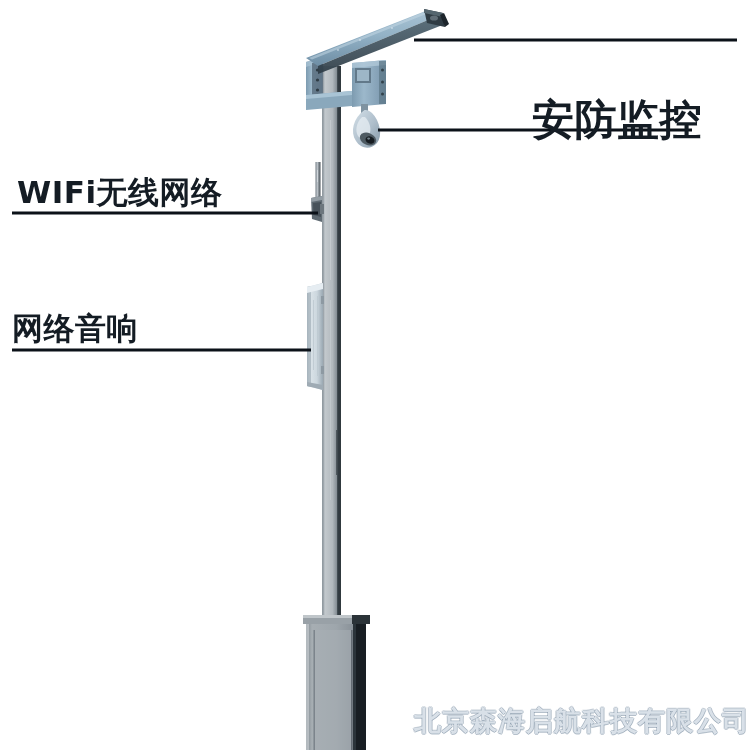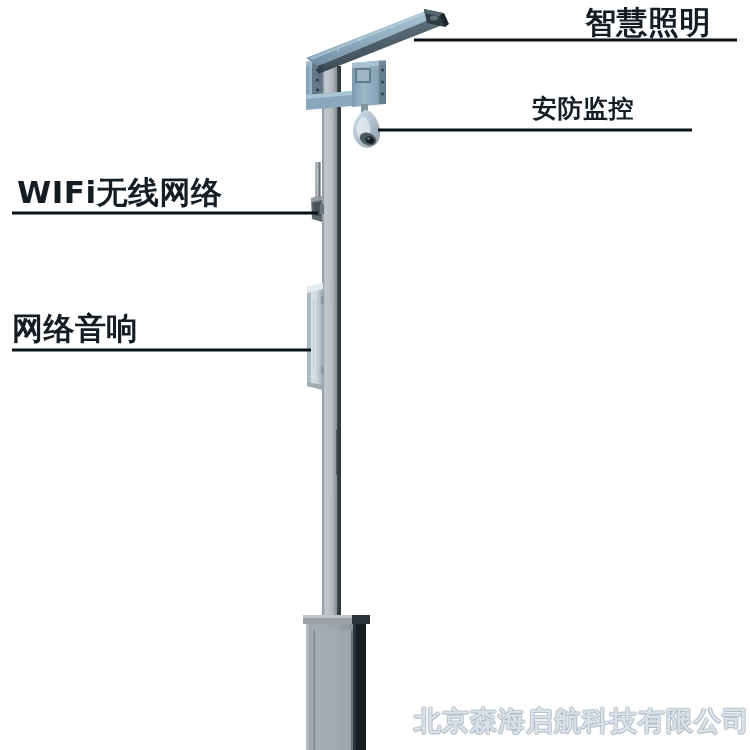--- a/index.html
+++ b/index.html
@@ -33,21 +33,21 @@
     font-family: "DejaVu Sans", "Liberation Sans", sans-serif;
   }
   #lbl-lighting {
     left: 585px;
     top: 2px;
     font-size: 31px;
   }
   #lbl-security {
     left: 532px;
     top: 92px;
-    font-size: 25px;
+    font-size: 42px;
   }
   #lbl-wifi {
     left: 17px;
     top: 172px;
     font-size: 31px;
   }
   #lbl-audio {
     left: 12px;
     top: 308px;
     font-size: 31px;
@@ -256,21 +256,20 @@
 
     <g>
       <line x1="414" y1="40" x2="737" y2="40" stroke="#0b1118" stroke-width="3.2"></line>
       <line x1="378" y1="130" x2="692" y2="130" stroke="#0b1118" stroke-width="3.2"></line>
       <line x1="12" y1="213" x2="318" y2="213" stroke="#0b1118" stroke-width="3.2"></line>
       <line x1="12" y1="350" x2="311" y2="350" stroke="#0b1118" stroke-width="3.2"></line>
     </g>
 
   </svg>
 
-  <div class="callout-label" id="lbl-lighting">智慧照明</div>
 
   <div class="callout-label" id="lbl-security">安防监控</div>
 
   <div class="callout-label" id="lbl-wifi">WIFi无线网络</div>
 
   <div class="callout-label" id="lbl-audio">网络音响</div>
 
   <div id="watermark">北京森海启航科技有限公司</div>
 
 </div>

